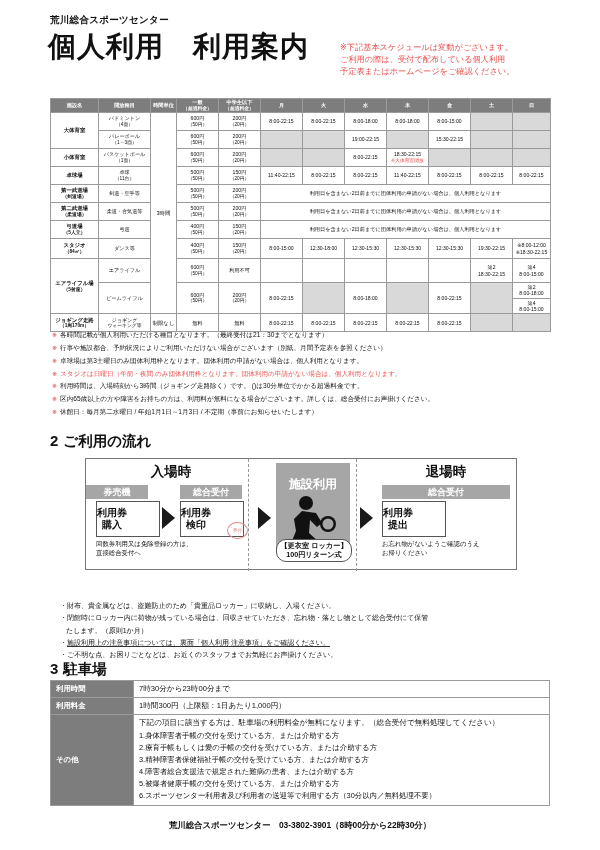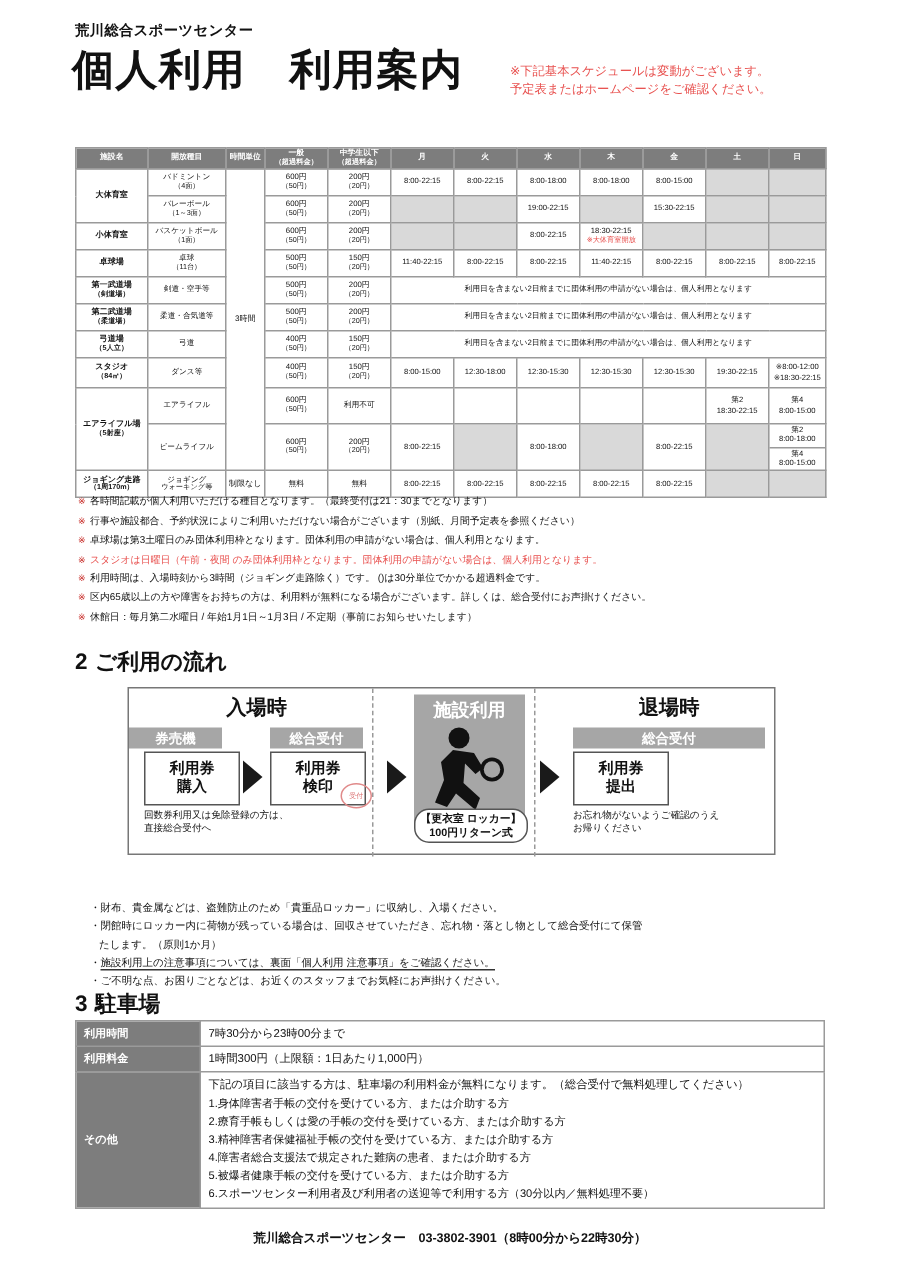--- a/index.html
+++ b/index.html
@@ -40,28 +40,28 @@
   .notes{position:absolute;left:52px;top:329px;width:500px;font-size:6.6px;line-height:1.95;}
   .notes div{white-space:nowrap;}
   .notes .m{color:#c9302c;margin-right:3px;font-size:6px;}
   .notes .red{color:#e8504e;}
 
   
   .flow-box{position:absolute;left:85px;top:458px;width:432px;height:112px;border:1px solid #777;box-sizing:border-box;background:#fff;}
   .divider{position:absolute;top:0;height:112px;border-left:1px dashed #999;}
   .phase-title{position:absolute;font-size:13.5px;font-weight:bold;text-align:center;}
   .gbar{position:absolute;background:#a6a6a6;color:#fff;font-weight:bold;font-size:9px;text-align:center;line-height:14px;height:14px;}
-  .wbox{position:absolute;border:1px solid #555;background:#fff;font-weight:bold;font-size:10px;text-align:center;display:flex;align-items:center;justify-content:center;}
+  .wbox{position:absolute;border:1px solid #555;background:#fff;font-weight:bold;font-size:10px;text-align:center;display:flex;align-items:center;justify-content:flex-start;}
   .wbox span{display:block;line-height:1.25;}
   .gbox{position:absolute;border:1px solid #555;background:#d9d9d9;font-weight:bold;font-size:10px;text-align:center;display:flex;align-items:center;justify-content:center;}
   .gbox span{display:block;line-height:1.25;}
   .arrow{position:absolute;width:0;height:0;border-top:11px solid transparent;border-bottom:11px solid transparent;border-left:13px solid #1a1a1a;}
   .caption{position:absolute;font-size:6.4px;line-height:1.45;}
   .facuse{position:absolute;left:283px;top:6px;width:86px;height:86px;background:#a6a6a6;}
-  .facuse .lbl{color:#fff;font-weight:bold;font-size:12px;text-align:center;padding-top:2px;}
+  .facuse .lbl{color:#fff;font-weight:bold;font-size:12px;text-align:center;padding-top:13px;}
   .stamp{position:absolute;width:19px;height:15px;border:1px solid #e08a8a;border-radius:50%;color:#d96a6a;font-size:4.6px;text-align:center;line-height:15px;transform:rotate(-18px);}
   .lockerbox{position:absolute;left:283px;top:98px;width:86px;border:1px solid #555;background:#fff;font-size:7.2px;font-weight:bold;text-align:center;line-height:1.3;padding:1px 0;}
 
   .bullets{position:absolute;left:60px;top:600px;width:490px;font-size:7px;line-height:1.75;}
   .bullets .u{border-bottom:1px solid #333;padding-bottom:0px;}
 
   
   table.park{border-collapse:collapse;width:500px;table-layout:fixed;font-size:7.6px;}
   table.park td{border:0.7px solid #9a9a9a;padding:3px 5px;vertical-align:middle;}
   td.plabel{background:#7d7d7d;color:#fff;font-weight:bold;text-align:left;width:72px;font-size:7.4px;}
@@ -73,20 +73,21 @@
 </style>
 </head>
 <body>
 
 <div class="page">
 
   <div class="org-name">荒川総合スポーツセンター</div>
   <div class="doc-title">個人利用　利用案内</div>
   <div class="red-note">
     <div>※下記基本スケジュールは変動がございます。</div>
+    <div>ご利用の際は、受付で配布している個人利用</div>
     <div>予定表またはホームページをご確認ください。</div>
   </div>
 
 
   <div class="sched-wrap">
   <table class="sched">
     <colgroup>
       <col style="width:48px">
           <col style="width:52px">
           <col style="width:26px">

